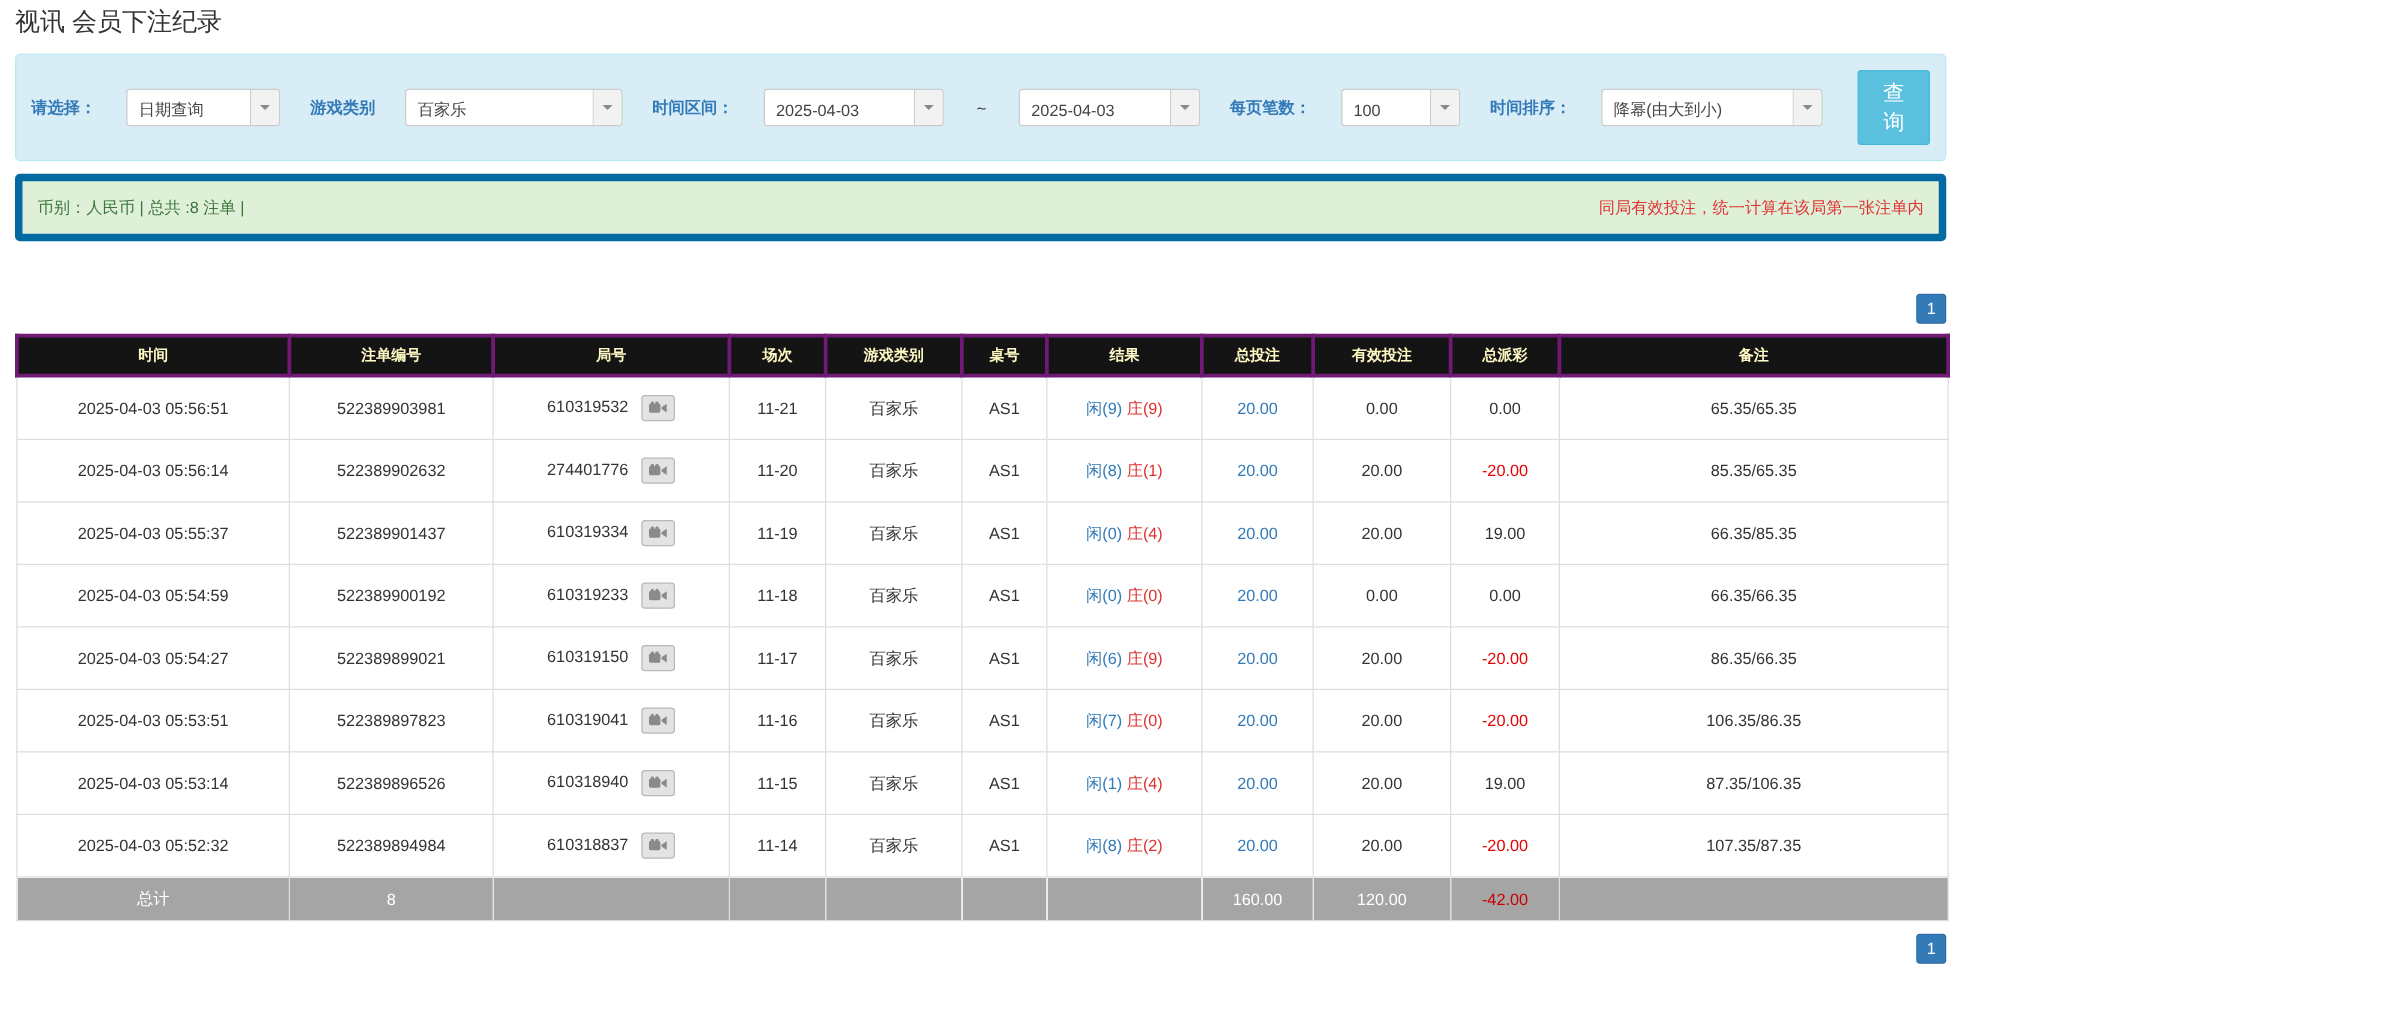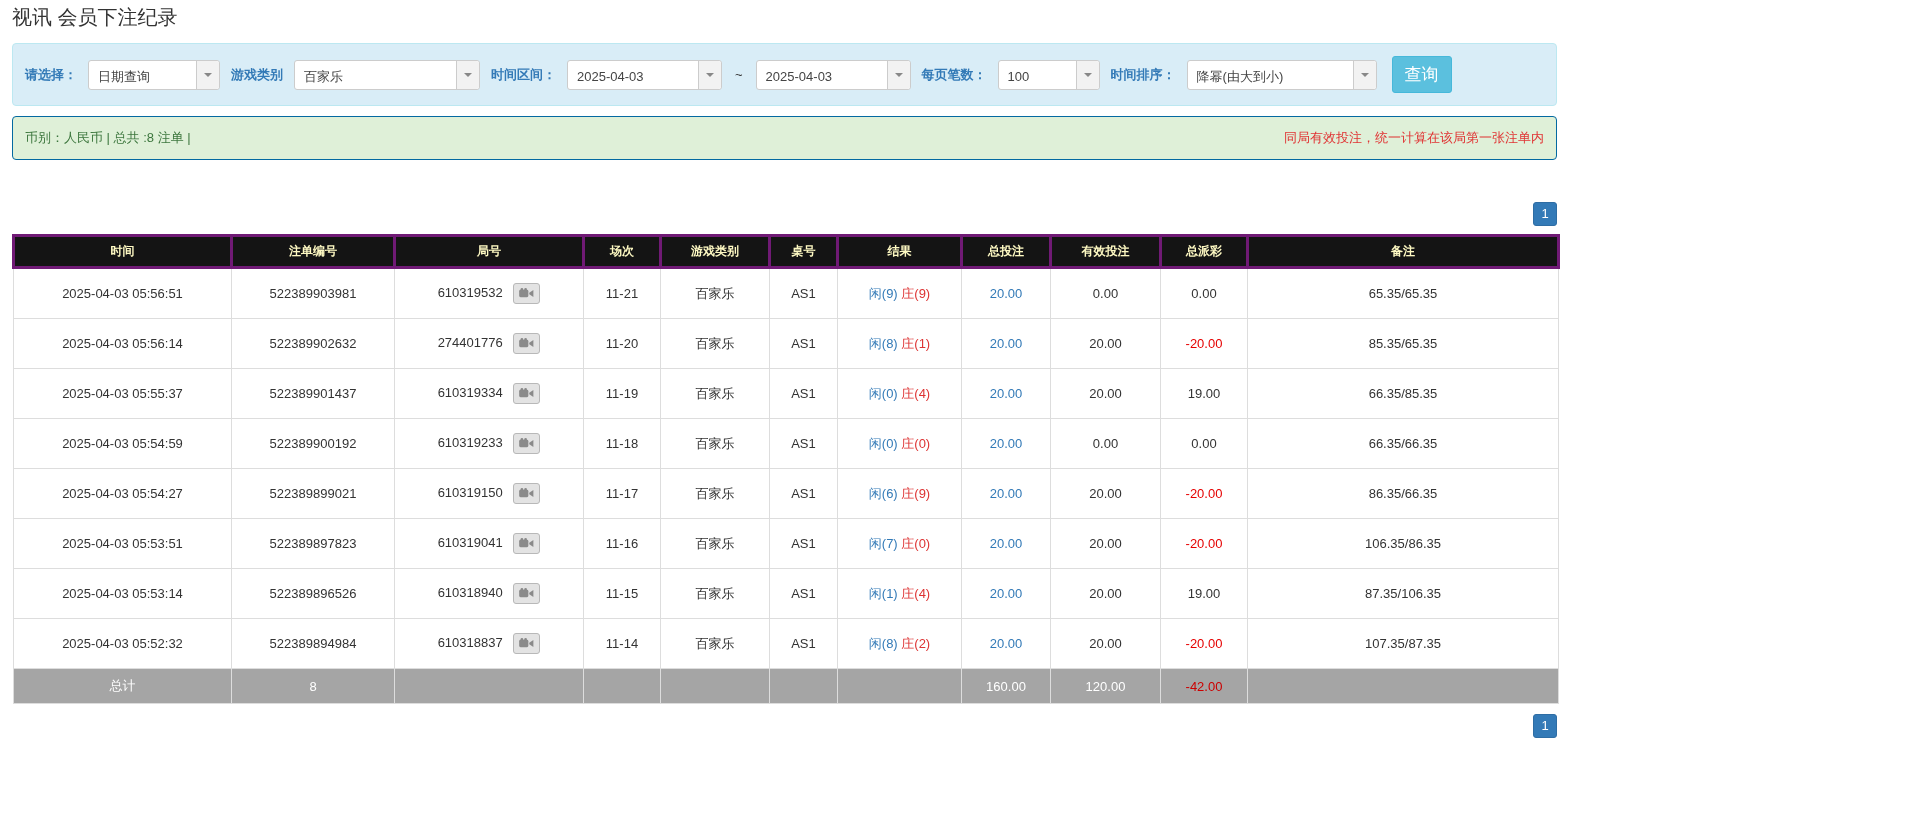--- a/index.html
+++ b/index.html
@@ -5,21 +5,21 @@
   * { box-sizing: border-box; }
   html, body { margin: 0; padding: 0; background: #fff; }
   body { font-family: "Liberation Sans", "DejaVu Sans", sans-serif; color: #333; }
   .container { width: 1545px; margin: 0 0 0 12px; padding-top: 2px; }
 
   .page-title { font-size: 20px; font-weight: normal; color: #333; margin: 2px 0 12px 0; }
 
   
   .filter-bar {
     background: #d9edf7; border: 1px solid #bce8f1; border-radius: 4px;
-    padding: 12px 12px; display: flex; align-items: center; gap: 11px;
+    padding: 12px 12px; display: flex; align-items: center; gap: 24px;
     font-size: 13px;
   }
   .flabel { color: #337ab7; font-weight: bold; white-space: nowrap; }
   .sel {
     display: inline-flex; align-items: stretch; background: #fff;
     border: 1px solid #ccc; border-radius: 3px; height: 30px; cursor: pointer;
   }
   .sel .val { padding: 16px 9px; font-size: 13px; color: #444; flex: 1; text-align: left;
     white-space: nowrap; display: flex; align-items: center; }
   .sel .arrow { width: 23px; border-left: 1px solid #ccc; background: #f2f2f2;
@@ -30,21 +30,21 @@
   .w-size { width: 102px; } .w-sort { width: 190px; }
   .tilde { color: #333; padding: 0 2px; }
   .btn-search {
     background: #5bc0de; border: 1px solid #46b8da; color: #fff; font-size: 17px;
     padding: 6px 12px; border-radius: 3px; cursor: pointer; margin-left: 4px;
     font-family: inherit;
   }
 
   
   .summary-bar {
-    margin-top: 10px; background: #dff0d8; border: 1px solid #0369a1; border-radius: 4px;
+    margin-top: 10px; background: #dff0d8; border: 6px solid #0369a1; border-radius: 4px;
     padding: 12px 12px; display: flex; justify-content: space-between; align-items: center;
     font-size: 13px;
   }
   .summary-left { color: #3c763d; }
   .summary-right { color: #e03333; }
 
   
   .pagination { text-align: right; }
   .pagination.top { margin: 42px 0 8px 0; }
   .pagination.bottom { margin: 10px 0 20px 0; }

